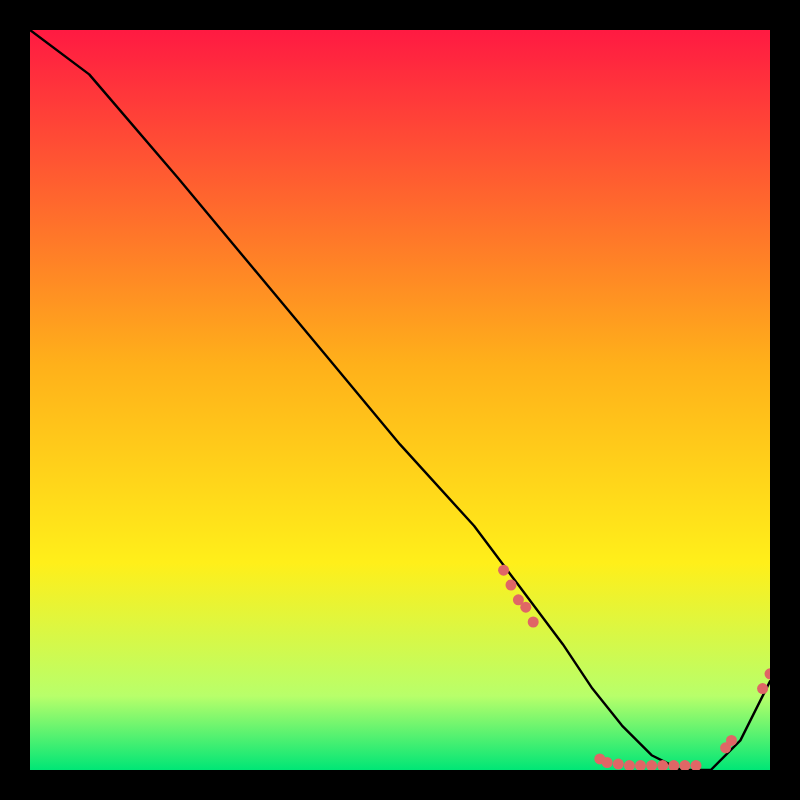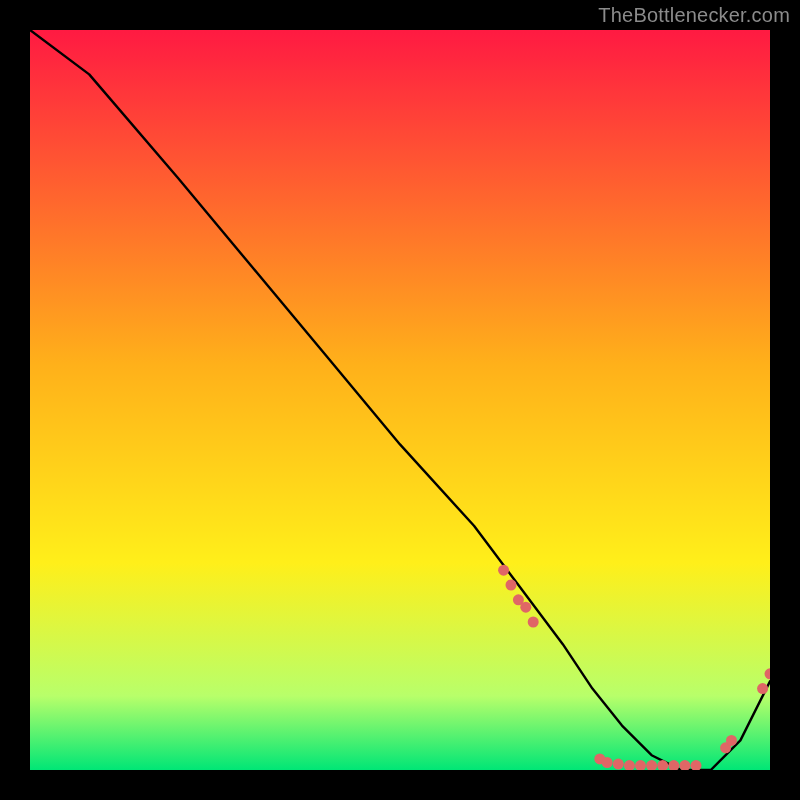--- a/index.html
+++ b/index.html
@@ -35,21 +35,20 @@
     background: #000;
   }
   svg {
     display: block;
   }
 </style>
 </head>
 <body>
 
 <div class="frame">
-  <div class="attribution">TheBottlenecker.com</div>
 
   <div class="plot-wrap">
     <svg id="chart-svg" viewBox="0 0 740 740" width="740" height="740">
       <defs>
         <linearGradient id="bg-grad" x1="0" y1="0" x2="0" y2="1">
           <stop id="g0" offset="0%" stop-color="#ff1a42"></stop>
           <stop id="g1" offset="45%" stop-color="#ffb01a"></stop>
           <stop id="g2" offset="72%" stop-color="#ffef1a"></stop>
           <stop id="g3" offset="90%" stop-color="#b8ff6a"></stop>
           <stop id="g4" offset="100%" stop-color="#00e676"></stop>

